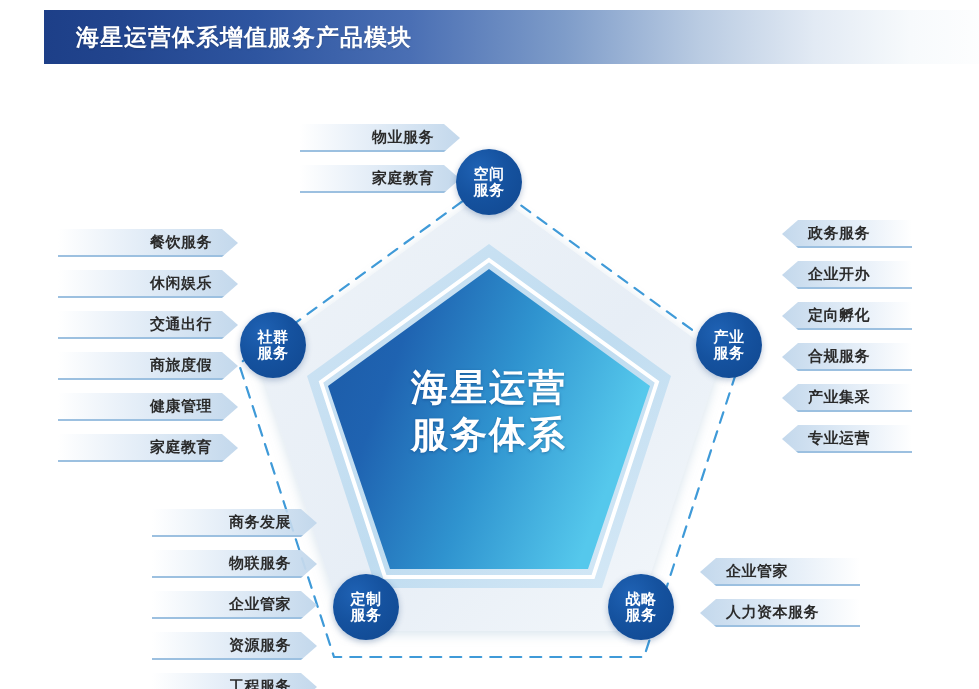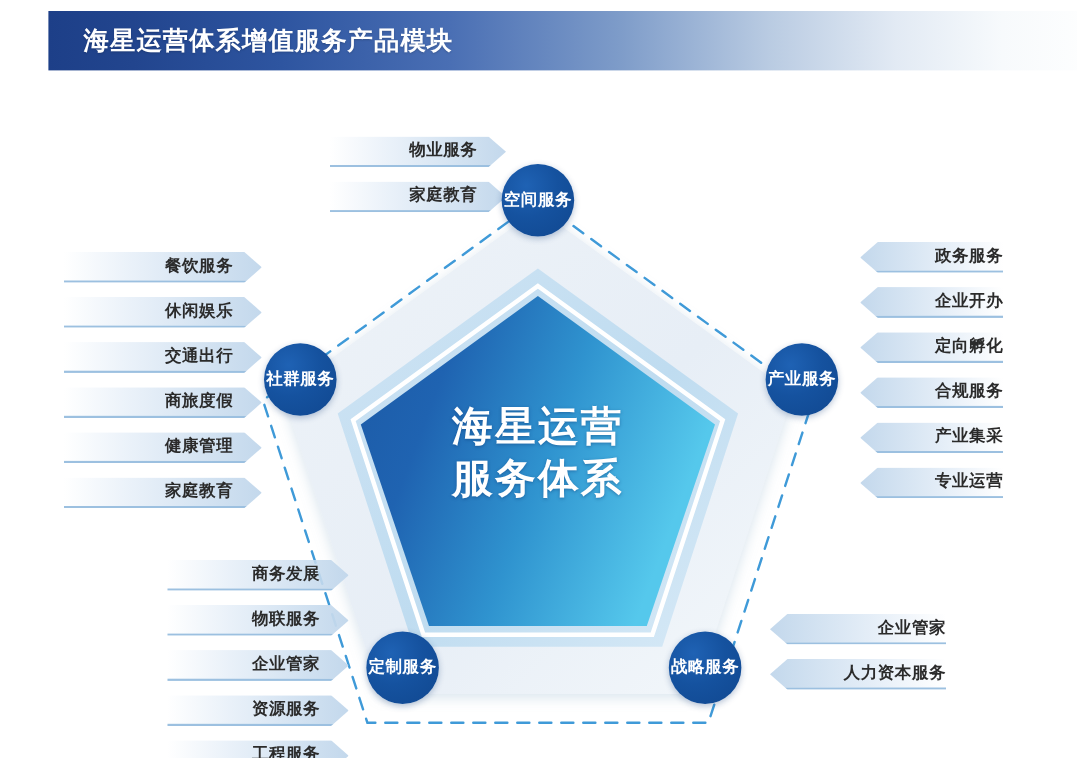--- a/index.html
+++ b/index.html
@@ -28,21 +28,21 @@
 
   
   #stage{position:absolute;left:0;top:64px;width:979px;height:625px;}
   #diagram-svg{position:absolute;left:0;top:0;width:979px;height:625px;}
 
   
   .node{
     position:absolute;width:66px;height:66px;border-radius:50%;
     background:radial-gradient(circle at 34% 30%, #1f62b4 0%, #15529f 45%, #10478f 100%);
     box-shadow:0 2px 6px rgba(20,60,120,.30);
-    display:flex;flex-direction:row;align-items:center;justify-content:center;
+    display:flex;flex-direction:column;align-items:center;justify-content:center;
     color:#fff;font-size:15px;font-weight:bold;line-height:1.08;
     letter-spacing:.5px;text-align:center;
     z-index:6;
   }
   .node span{display:block;}
 
   
   #center-label{
     position:absolute;z-index:5;
     color:#ffffff;font-size:37px;font-weight:bold;line-height:1.28;
@@ -71,21 +71,21 @@
   }
   .dir-right .txt{display:block;text-align:right;padding-right:26px;}
 
   
   .dir-left .bar{
     background:linear-gradient(270deg, rgba(226,236,247,0) 0%, rgba(215,229,244,.55) 35%, #c3d8ec 100%);
     -webkit-clip-path:polygon(16px 0, 100% 0, 100% 100%, 16px 100%, 0 50%);
     clip-path:polygon(16px 0, 100% 0, 100% 100%, 16px 100%, 0 50%);
     border-bottom:2px solid #9cc0e0;
   }
-  .dir-left .txt{display:block;text-align:right;padding-left:26px;}
+  .dir-left .txt{display:block;text-align:left;padding-left:26px;}
 
   
   #grp-space   {left:300px;top:60px; width:160px;}
   #grp-community{left:58px; top:165px;width:180px;}
   #grp-industry{left:782px;top:156px;width:130px;}
   #grp-custom  {left:152px;top:445px;width:165px;}
   #grp-strategy{left:700px;top:494px;width:160px;}
 </style>
 </head>
 <body>

